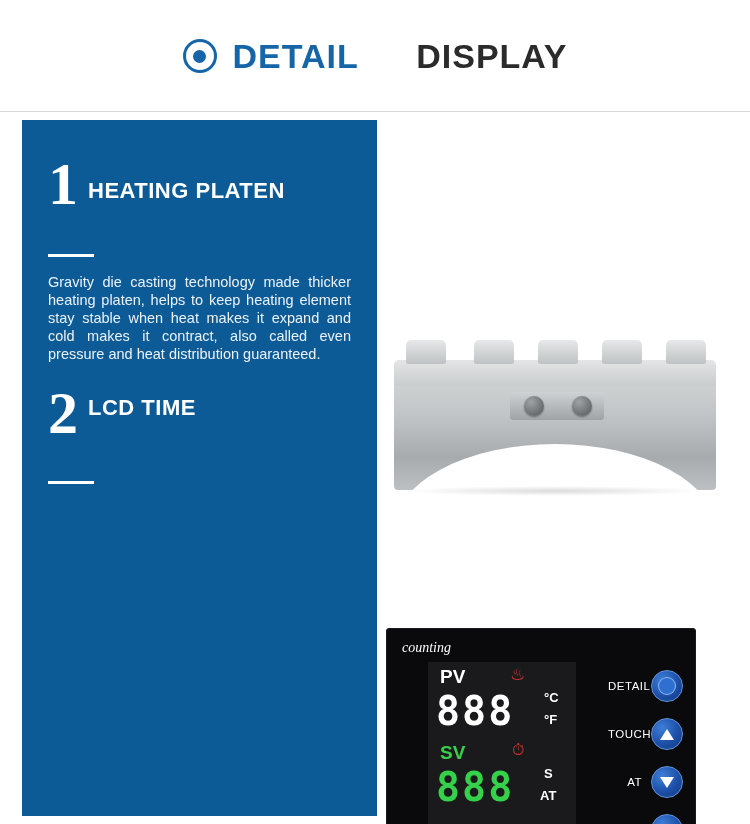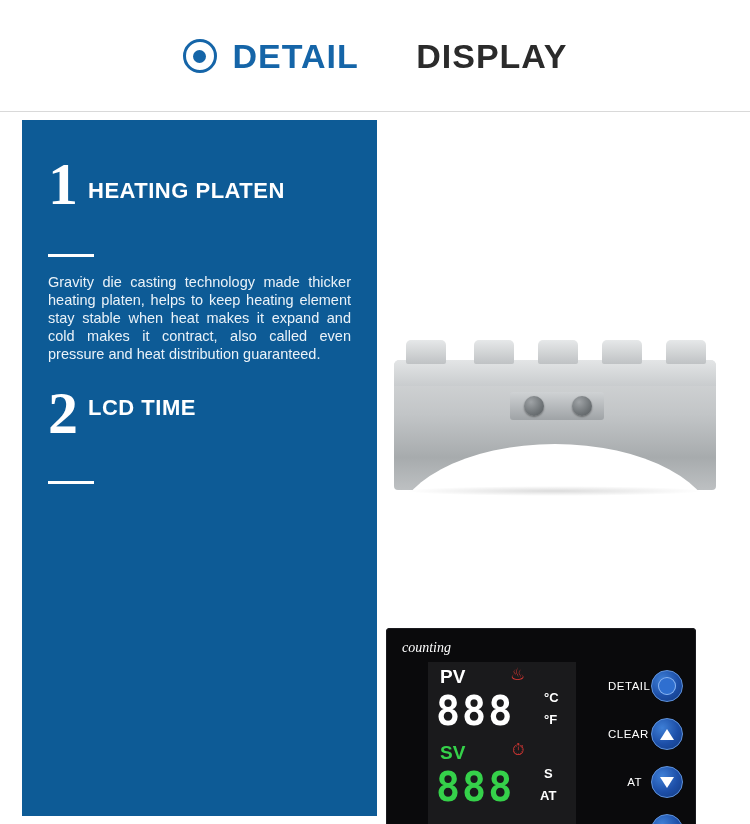--- a/index.html
+++ b/index.html
@@ -460,21 +460,21 @@
       </div>
 
       <div class="keypad">
         <div class="key-row">
           <span class="key-label">DETAIL</span>
           <span class="key-btn">
             <span class="inner-dot"></span>
           </span>
         </div>
         <div class="key-row">
-          <span class="key-label">CLEAR</span>
+          <span class="key-label">TOUCH</span>
           <span class="key-btn">
             <span class="tri-up"></span>
           </span>
         </div>
         <div class="key-row">
           <span class="key-label">AT</span>
           <span class="key-btn">
             <span class="tri-down"></span>
           </span>
         </div>

